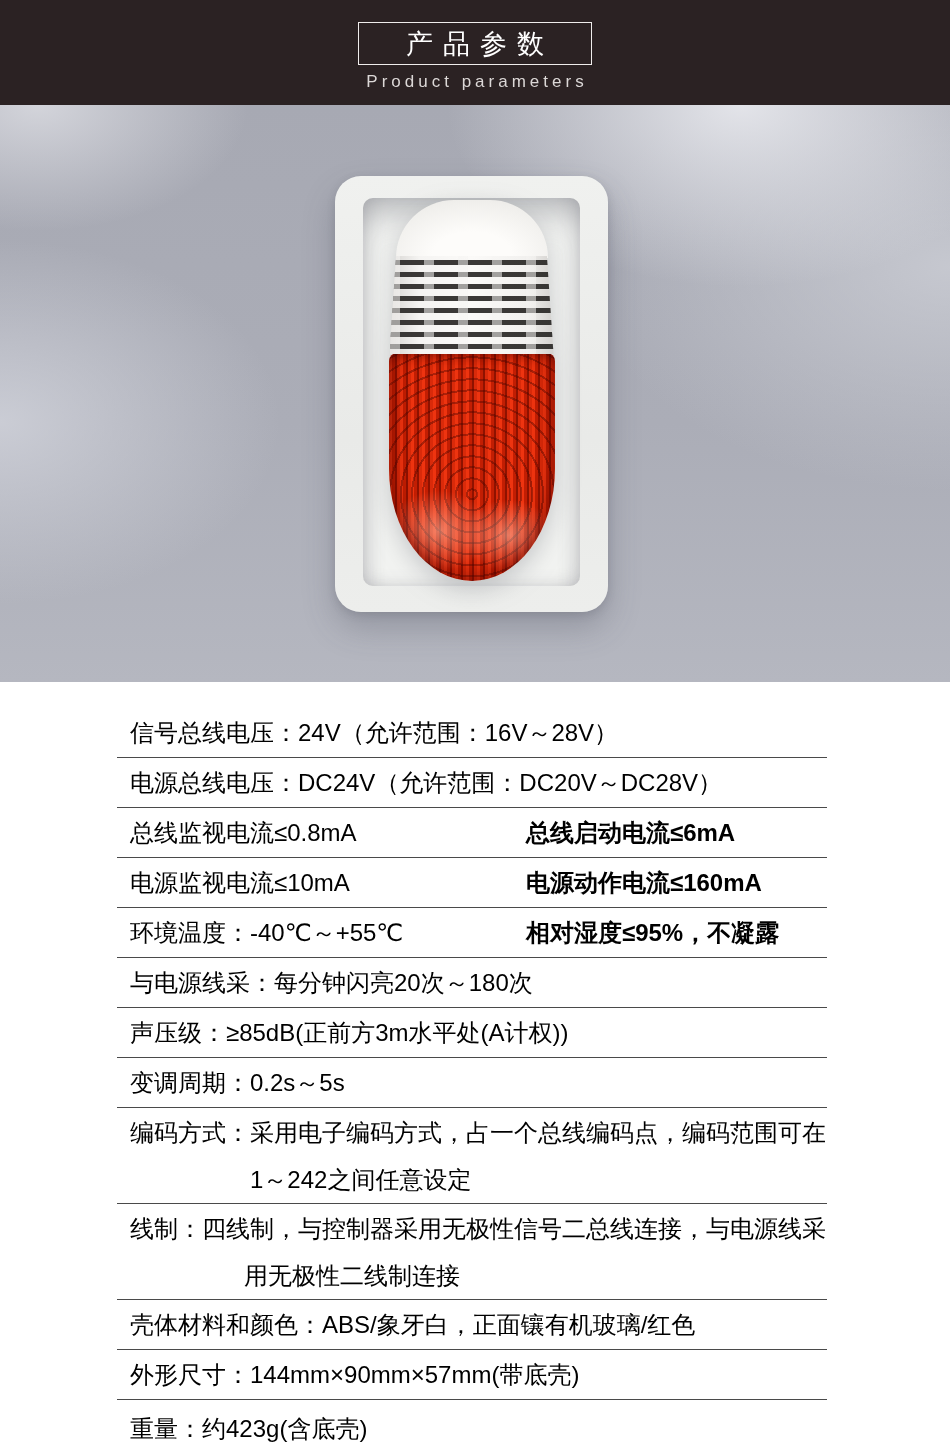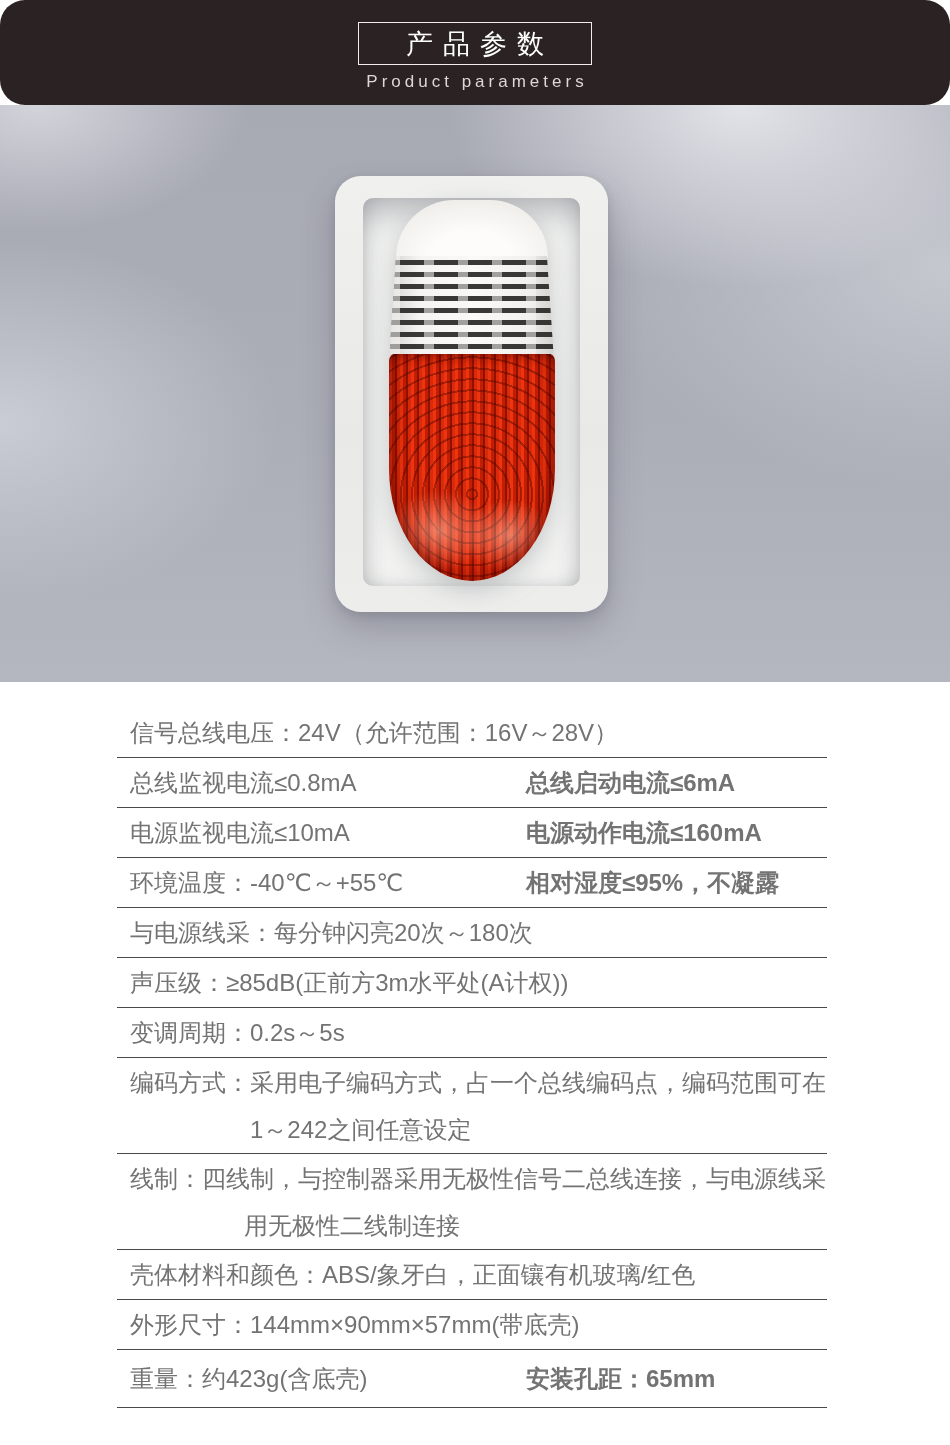--- a/index.html
+++ b/index.html
@@ -3,21 +3,21 @@
 <meta charset="utf-8">
 <style>
   html,body{margin:0;padding:0;}
   body{
     width:950px;height:1445px;background:#ffffff;
     font-family:"Liberation Sans","DejaVu Sans",sans-serif;
     position:relative;overflow:hidden;
   }
   
   .header{
-    height:105px;background:#2b2223;position:relative;border-radius:25px;
+    height:105px;background:#2b2223;position:relative;
   }
   .title-box{
     position:absolute;left:50%;top:22px;transform:translateX(-50%);
     width:232px;height:41px;border:1px solid #f0edec;
     display:flex;align-items:center;justify-content:center;
   }
   .title-box .title{
     color:#ffffff;font-size:27px;letter-spacing:10px;padding-left:10px;
     white-space:nowrap;
   }
@@ -82,21 +82,21 @@
       inset 0 -16px 24px -10px rgba(90,5,0,0.45),
       inset 12px 0 18px -10px rgba(90,5,0,0.50),
       inset -12px 0 18px -10px rgba(90,5,0,0.50);
   }
   
   .specs{
     margin:26px 0 0 117px;width:710px;
   }
   .row{
     border-bottom:1px solid #4a4a4a;
-    font-size:24px;color:#737373;
+    font-size:24px;color:#000000;
   }
   .row.single,.row.double{
     display:flex;align-items:center;height:49px;
   }
   .row.double .cl{width:409px;padding-left:13px;box-sizing:border-box;white-space:nowrap;}
   .row.double .cr{flex:1;white-space:nowrap;font-weight:bold;}
   .row .cell{padding-left:13px;white-space:nowrap;}
   .row.wrap{height:95px;display:flex;flex-direction:column;justify-content:center;}
   .row.wrap .l1,.row.wrap .l2{display:block;line-height:47px;white-space:nowrap;}
   .row:last-child{height:57px;}
@@ -118,20 +118,23 @@
       <div class="siren-dome"></div>
       <div class="siren-grille"></div>
       <div class="siren-lens"></div>
     </div>
   </div>
 </div>
 
 <div class="specs">
     <div class="row single">
       <div class="cell">信号总线电压：24V（允许范围：16V～28V）</div>
+    </div>
+    <div class="row single">
+      <div class="cell">电源总线电压：DC24V（允许范围：DC20V～DC28V）</div>
     </div>
     <div class="row double">
       <div class="cl">总线监视电流≤0.8mA</div>
       <div class="cr">总线启动电流≤6mA</div>
     </div>
     <div class="row double">
       <div class="cl">电源监视电流≤10mA</div>
       <div class="cr">电源动作电流≤160mA</div>
     </div>
     <div class="row double">
@@ -160,15 +163,14 @@
       </div>
     </div>
     <div class="row single">
       <div class="cell">壳体材料和颜色：ABS/象牙白，正面镶有机玻璃/红色</div>
     </div>
     <div class="row single">
       <div class="cell">外形尺寸：144mm×90mm×57mm(带底壳)</div>
     </div>
     <div class="row double">
       <div class="cl">重量：约423g(含底壳)</div>
-      <div class="cr">安装孔距：65mm</div>
     </div>
   </div>
 
 </body></html>

